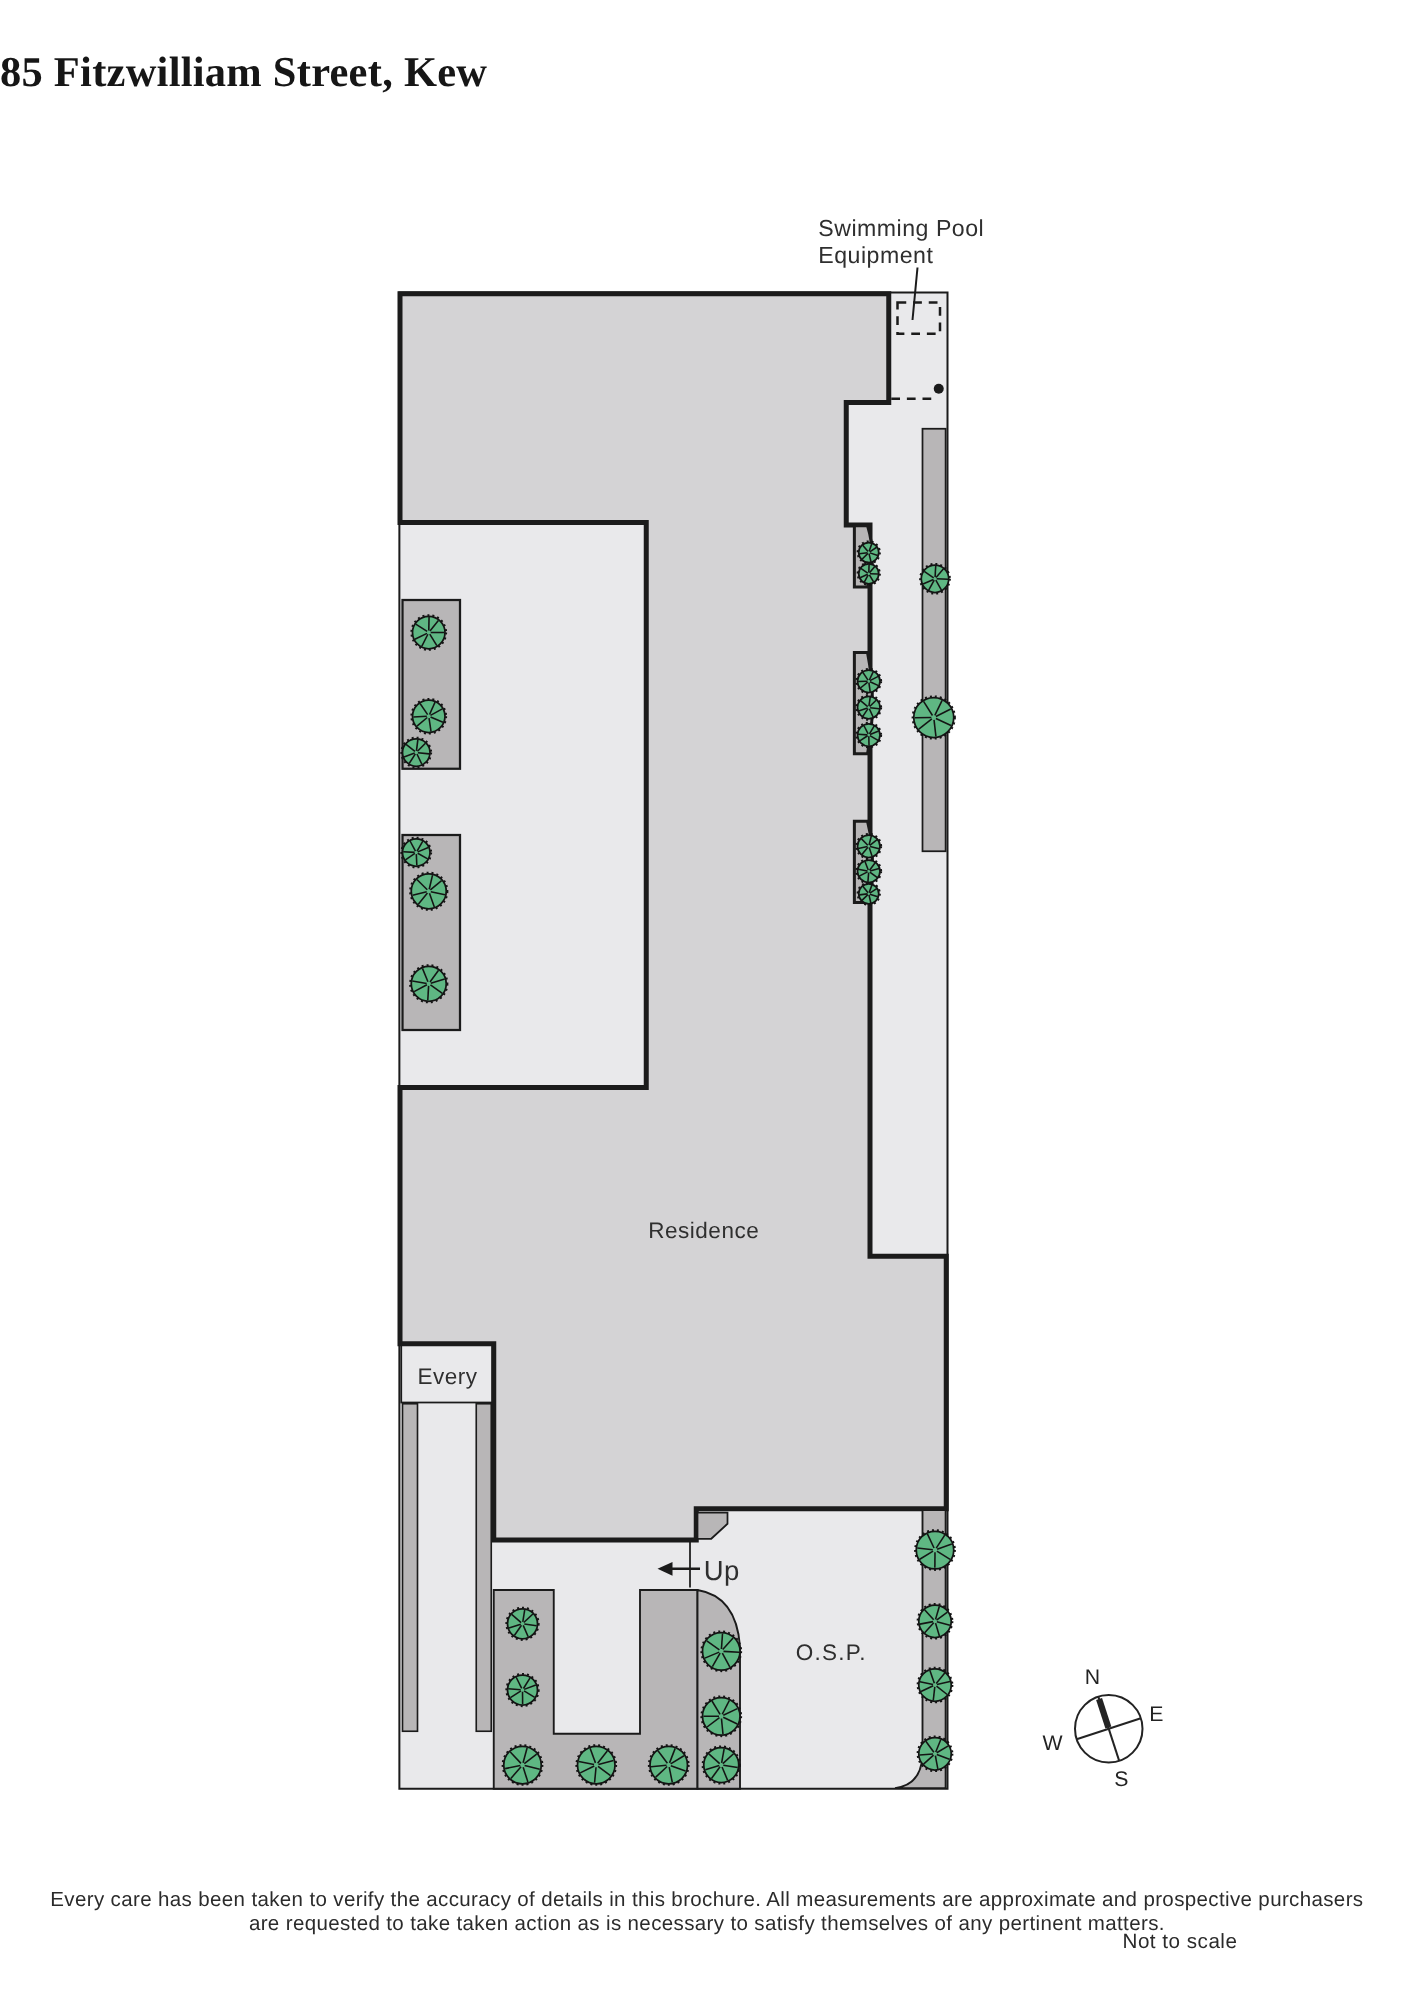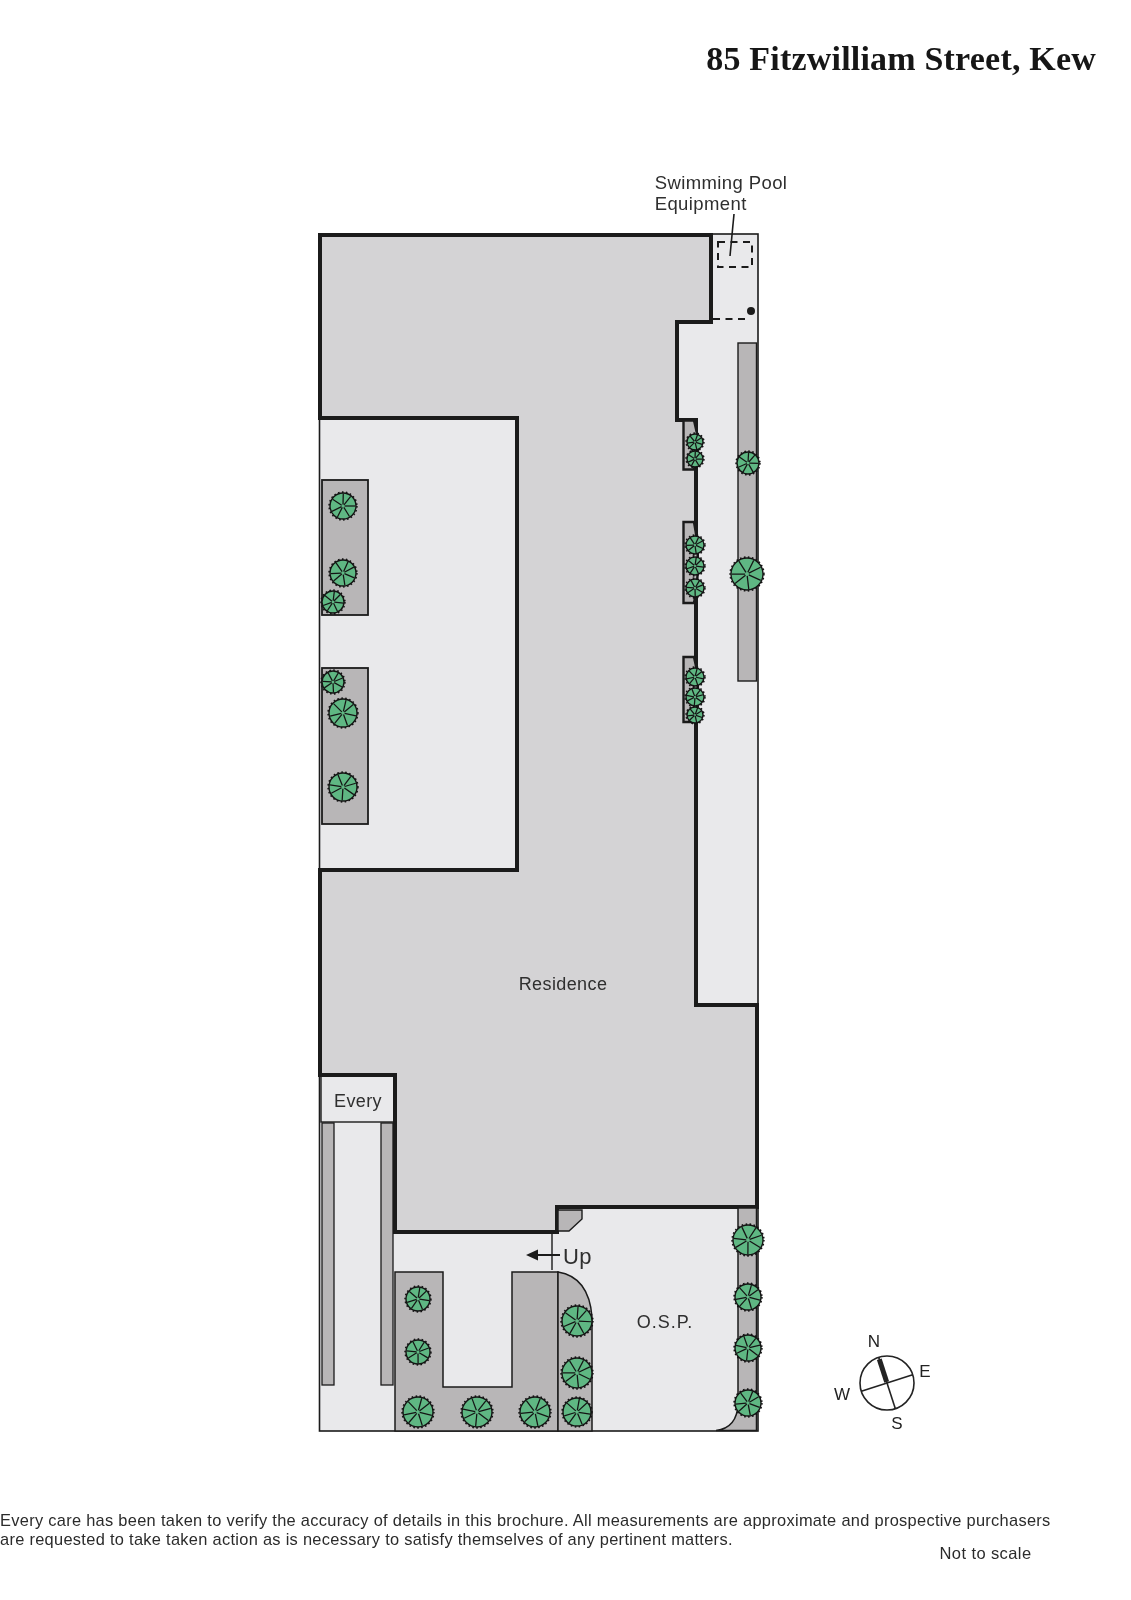--- a/index.html
+++ b/index.html
@@ -1,38 +1,38 @@
 <!DOCTYPE html>
 <html><head>
 <meta charset="utf-8">
 <style>
   html,body{margin:0;padding:0;background:#ffffff;}
   .page{position:relative;width:1131px;height:1600px;background:#ffffff;overflow:hidden;
         font-family:"Liberation Sans",sans-serif;color:#2e2e2e;}
   .plan-svg{position:absolute;left:0;top:0;}
   .lbl{position:absolute;color:#2f2f2f;letter-spacing:.4px;line-height:1.18;white-space:nowrap;}
   .lbl.center{transform:translateX(-50%);text-align:left;}
-  #page-title{position:absolute;left:0;top:40px;width:1096px;text-align:right;
+  #page-title{position:absolute;left:0;top:40px;width:1096px;text-align:left;
         font-family:"Liberation Serif",serif;font-weight:700;font-size:34px;color:#161616;
         letter-spacing:.2px;}
   #pool-label{left:721px;top:172px;font-size:18.5px;line-height:21px;}
   #residence-label{left:531px;top:974px;font-size:18px;margin-left:32px;}
   #porch-label{left:358px;top:1091px;font-size:18px;}
   #up-label{left:563px;top:1244px;font-size:22px;}
   #osp-label{left:665px;top:1312px;font-size:18px;letter-spacing:1px;}
   .compass-letter{position:absolute;font-size:17px;color:#232323;transform:translate(-50%,-50%);letter-spacing:0;}
   #compass-n{left:874px;top:1342px;}
   #compass-e{left:925px;top:1372px;}
   #compass-w{left:842px;top:1395px;}
   #compass-s{left:897px;top:1424px;}
-  .disclaimer{position:absolute;left:0;width:1131px;text-align:left;font-size:16.4px;
+  .disclaimer{position:absolute;left:0;width:1131px;text-align:center;font-size:16.4px;
         color:#2b2b2b;letter-spacing:.3px;}
   #disclaimer-1{top:1511px;}
   #disclaimer-2{top:1530px;}
-  #not-to-scale{position:absolute;left:898px;top:1544px;width:175px;text-align:center;font-size:16.5px;color:#2b2b2b;letter-spacing:.4px;}
+  #not-to-scale{position:absolute;left:898px;top:1544px;width:175px;text-align:left;font-size:16.5px;color:#2b2b2b;letter-spacing:.4px;}
 </style>
 </head>
 <body>
 
 <div class="page">
 
   <div id="page-title">85 Fitzwilliam Street, Kew</div>
 
   <svg class="plan-svg" width="1131" height="1600" viewBox="0 0 1131 1600">
 

